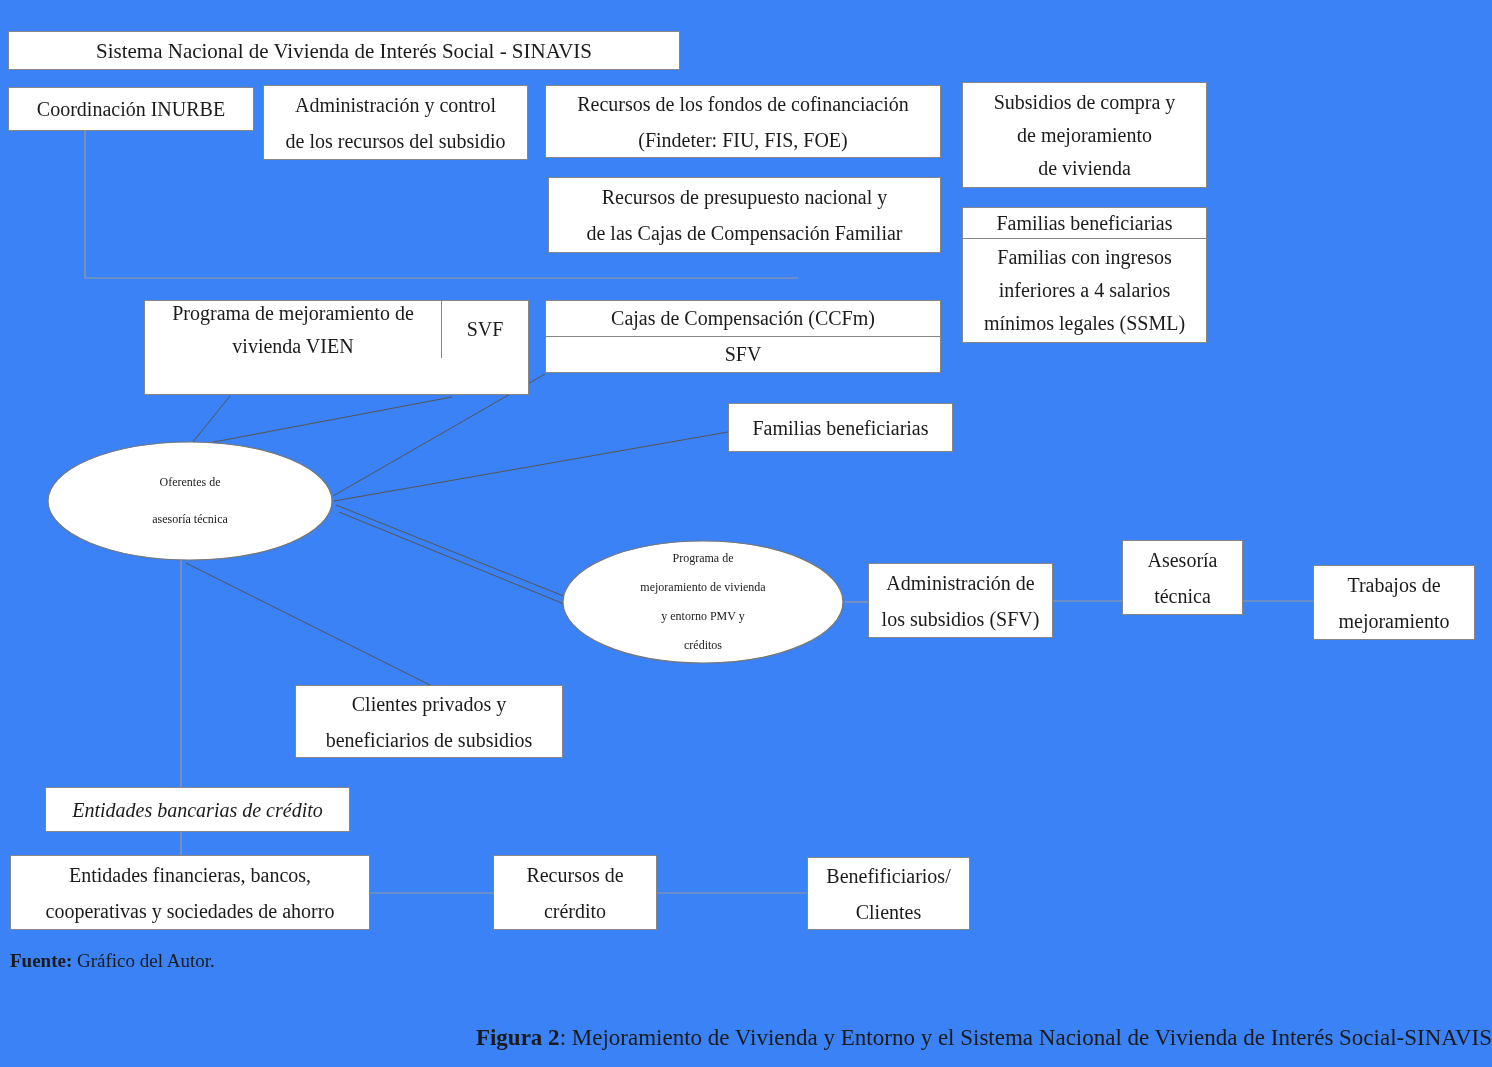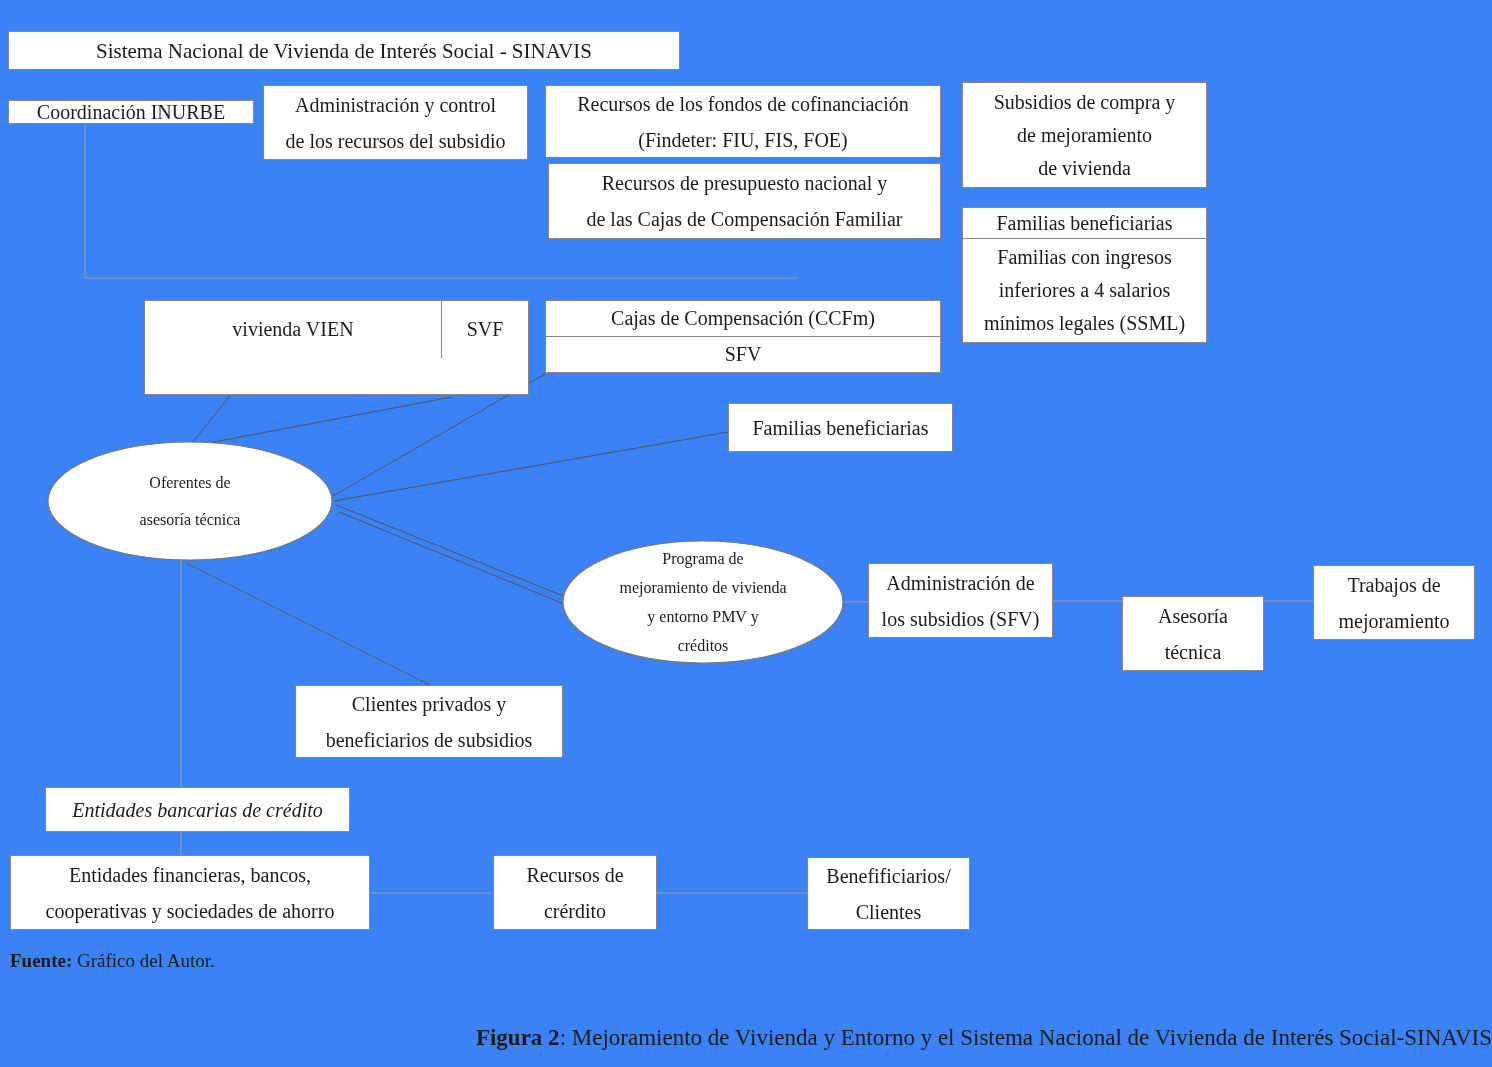--- a/index.html
+++ b/index.html
@@ -39,21 +39,21 @@
   .tbl-cell{
     box-sizing:border-box;
     display:flex;flex-direction:column;
     align-items:center;justify-content:center;
   }
   .cell-r{border-left:1px solid #868686;}
   .ellipse-label{
     position:absolute;z-index:2;
     display:flex;flex-direction:column;
     align-items:center;justify-content:center;
-    text-align:center;font-size:16px;line-height:37px;
+    text-align:center;font-size:12px;line-height:37px;
     background:transparent;
   }
   .ellipse-label.small{line-height:29px;}
   .note{position:absolute;font-size:19px;z-index:2;}
   .note b{font-weight:bold;}
   .caption{
     position:absolute;left:0;width:1492px;top:1025px;
     text-align:right;font-size:23px;z-index:2;
   }
 </style>
@@ -83,59 +83,60 @@
       <path d="M186,563 L432,686"></path>
     </g>
     <ellipse cx="190" cy="501" rx="142" ry="59" fill="#ffffff" stroke="#777777" stroke-width="1.2"></ellipse>
     <ellipse cx="703" cy="602" rx="140" ry="61" fill="#ffffff" stroke="#777777" stroke-width="1.2"></ellipse>
   </svg>
 
   <div class="box title" style="left:8px;top:31px;width:672px;height:39px;">
     <span class="ln">Sistema Nacional de Vivienda de Interés Social - SINAVIS</span>
   </div>
 
-  <div class="box" style="left:8px;top:100px;width:246px;height:24px;">
+  <div class="box" style="left:8px;top:87px;width:246px;height:44px;">
     <span class="ln">Coordinación INURBE</span>
   </div>
 
   <div class="box" style="left:263px;top:85px;width:265px;height:75px;">
     <span class="ln">Administración y control</span>
     <span class="ln">de los recursos del subsidio</span>
   </div>
 
   <div class="box" style="left:545px;top:85px;width:396px;height:73px;">
     <span class="ln">Recursos de los fondos de cofinanciación</span>
     <span class="ln">(Findeter: FIU, FIS, FOE)</span>
   </div>
 
   <div class="box lh33" style="left:962px;top:82px;width:245px;height:106px;">
     <span class="ln">Subsidios de compra y</span>
     <span class="ln">de mejoramiento</span>
     <span class="ln">de vivienda</span>
   </div>
 
-  <div class="box" style="left:548px;top:163px;width:393px;height:76px;">
+  <div class="box" style="left:548px;top:177px;width:393px;height:76px;">
     <span class="ln">Recursos de presupuesto nacional y</span>
     <span class="ln">de las Cajas de Compensación Familiar</span>
   </div>
 
   <div class="tbl" style="left:962px;top:207px;width:245px;height:136px;">
     <div class="tbl-header" style="height:31px;">
       <span>Familias beneficiarias</span>
     </div>
     <div class="tbl-cell lh33" style="width:100%;height:103px;">
       <span class="ln">Familias con ingresos</span>
       <span class="ln">inferiores a 4 salarios</span>
       <span class="ln">mínimos legales (SSML)</span>
     </div>
   </div>
 
   <div class="tbl" style="left:144px;top:300px;width:385px;height:95px;">
     <div class="tbl-body" style="height:57px;">
       <div class="tbl-cell lh33" style="width:296px;height:57px;">
+        <span class="ln">Programa de mejoramiento de</span>
         <span class="ln">vivienda VIEN</span>
       </div>
       <div class="tbl-cell cell-r" style="width:87px;height:57px;">
         <span>SVF</span>
       </div>
     </div>
   </div>
 
   <div class="tbl" style="left:545px;top:300px;width:396px;height:73px;">
     <div class="tbl-header" style="height:36px;">
@@ -160,21 +161,21 @@
     <span class="ln">mejoramiento de vivienda</span>
     <span class="ln">y entorno PMV y</span>
     <span class="ln">créditos</span>
   </div>
 
   <div class="box" style="left:868px;top:563px;width:185px;height:75px;">
     <span class="ln">Administración de</span>
     <span class="ln">los subsidios (SFV)</span>
   </div>
 
-  <div class="box" style="left:1122px;top:596px;width:142px;height:75px;">
+  <div class="box" style="left:1122px;top:540px;width:121px;height:75px;">
     <span class="ln">Asesoría</span>
     <span class="ln">técnica</span>
   </div>
 
   <div class="box" style="left:1313px;top:565px;width:162px;height:75px;">
     <span class="ln">Trabajos de</span>
     <span class="ln">mejoramiento</span>
   </div>
 
   <div class="box" style="left:295px;top:685px;width:268px;height:73px;">

